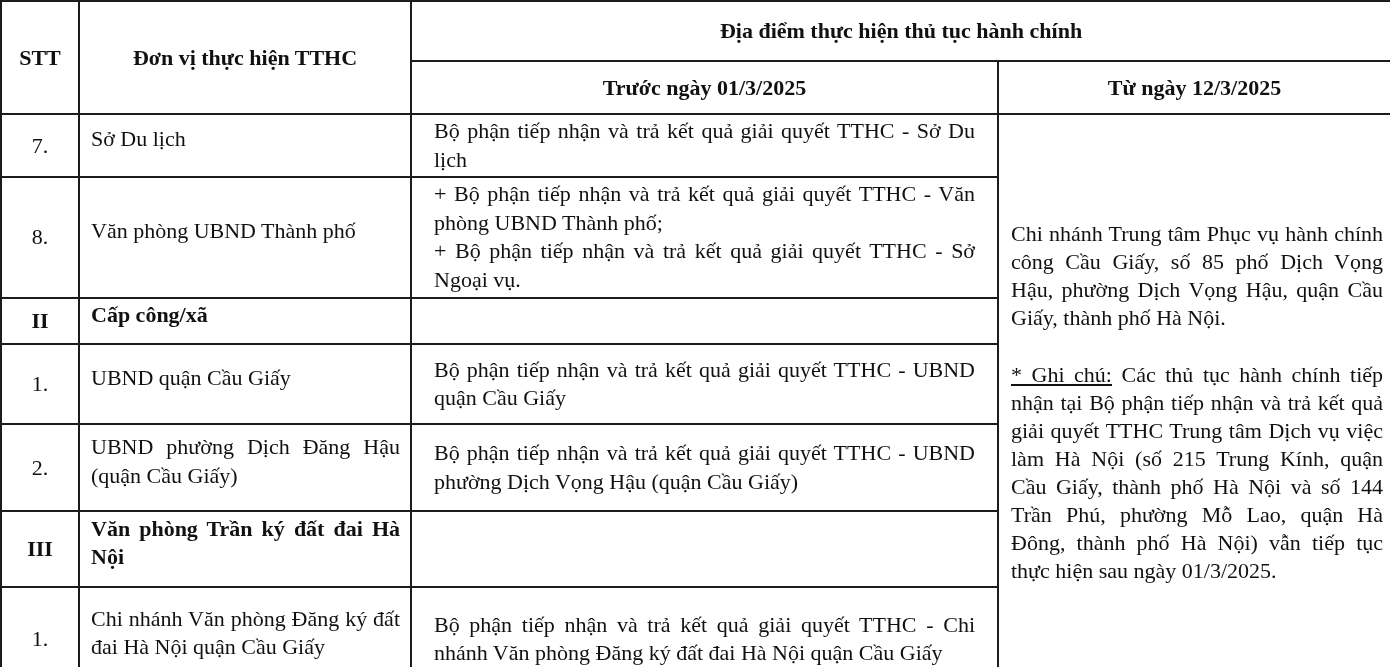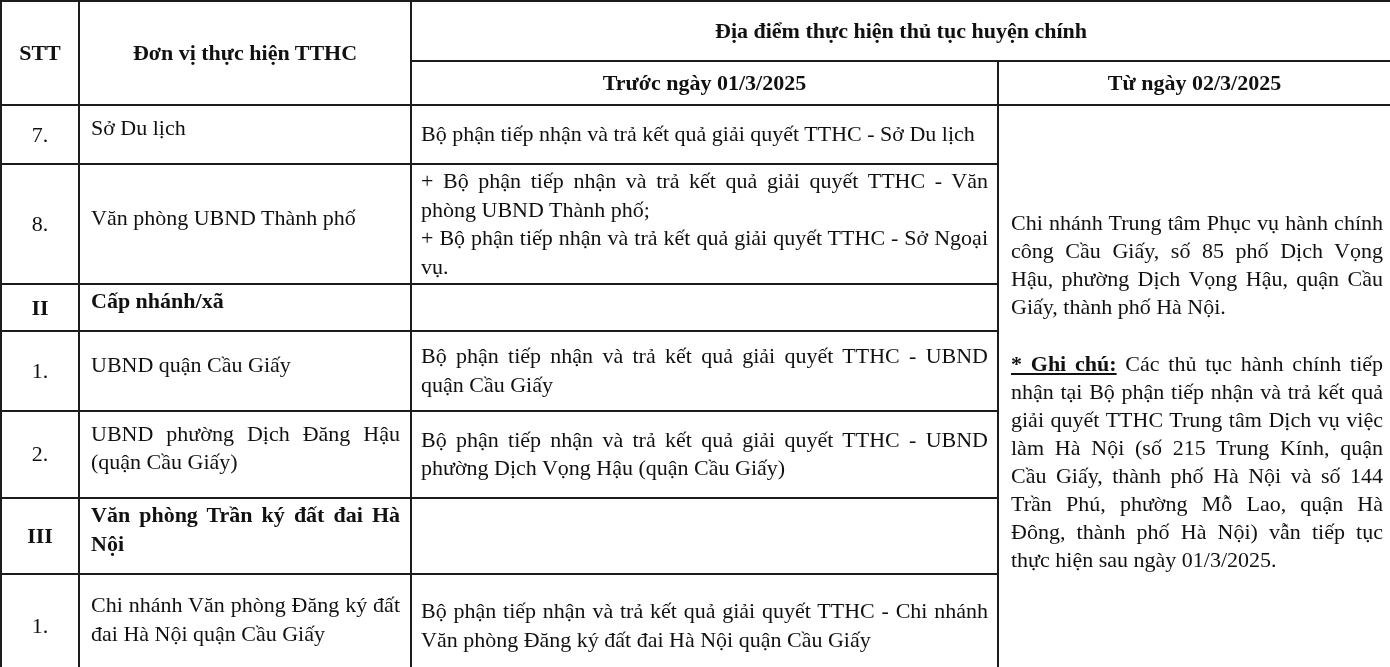--- a/index.html
+++ b/index.html
@@ -24,47 +24,47 @@
     font-size: 22px;
     vertical-align: middle;
     overflow: hidden;
   }
   th {
     font-weight: bold;
     text-align: center;
     padding: 2px 6px;
   }
   thead tr.head-top { height: 60px; }
-  thead tr.head-sub { height: 44px; }
+  thead tr.head-sub { height: 53px; }
 
   td.stt-cell {
     text-align: center;
     padding: 2px 4px;
   }
   td.unit-cell {
     text-align: justify;
     padding: 2px 10px 14px 11px;
     line-height: 1.3;
   }
   td.loc-cell {
     text-align: justify;
-    padding: 2px 9px;
+    padding: 2px 22px;
     line-height: 1.3;
     vertical-align: middle;
     margin-top: 40px;
   }
   td.after-cell {
     text-align: justify;
     padding: 6px 7px 6px 12px;
     line-height: 1.27;
     vertical-align: middle;
   }
   td.after-cell .note-para { margin-top: 29px; }
   .note-label {
-    font-weight: bold;
+    font-weight: normal;
     text-decoration: underline;
   }
   tr.section-row td { font-weight: bold; }
 
   tbody tr:nth-child(1) { height: 59px; }
   tbody tr:nth-child(2) { height: 114px; }
   tbody tr:nth-child(3) { height: 27px; }
   tbody tr:nth-child(4) { height: 80px; }
   tbody tr:nth-child(5) { height: 87px; }
   tbody tr:nth-child(6) { height: 76px; }
@@ -77,25 +77,25 @@
   <colgroup>
     <col style="width:78px">
     <col style="width:332px">
     <col style="width:587px">
     <col style="width:393px">
   </colgroup>
   <thead>
     <tr class="head-top">
       <th rowspan="2">STT</th>
       <th rowspan="2">Đơn vị thực hiện TTHC</th>
-      <th colspan="2">Địa điểm thực hiện thủ tục huyện chính</th>
+      <th colspan="2">Địa điểm thực hiện thủ tục hành chính</th>
     </tr>
     <tr class="head-sub">
       <th>Trước ngày 01/3/2025</th>
-      <th>Từ ngày 02/3/2025</th>
+      <th>Từ ngày 12/3/2025</th>
     </tr>
   </thead>
   <tbody>
       <tr>
     <td class="stt-cell">7.</td>
     <td class="unit-cell">Sở Du lịch</td>
     <td class="loc-cell">
           <div>Bộ phận tiếp nhận và trả kết quả giải quyết TTHC - Sở Du lịch</div>
         </td>
   <td class="after-cell" rowspan="7">
@@ -109,21 +109,21 @@
       <tr>
     <td class="stt-cell">8.</td>
     <td class="unit-cell">Văn phòng UBND Thành phố</td>
     <td class="loc-cell">
           <div>+ Bộ phận tiếp nhận và trả kết quả giải quyết TTHC - Văn phòng UBND Thành phố;</div>
           <div>+ Bộ phận tiếp nhận và trả kết quả giải quyết TTHC - Sở Ngoại vụ.</div>
         </td>
   </tr>
       <tr class="section-row">
     <td class="stt-cell">II</td>
-    <td class="unit-cell">Cấp nhánh/xã</td>
+    <td class="unit-cell">Cấp công/xã</td>
     <td class="loc-cell"></td>
   </tr>
       <tr>
     <td class="stt-cell">1.</td>
     <td class="unit-cell">UBND quận Cầu Giấy</td>
     <td class="loc-cell">
           <div>Bộ phận tiếp nhận và trả kết quả giải quyết TTHC - UBND quận Cầu Giấy</div>
         </td>
   </tr>
       <tr>

